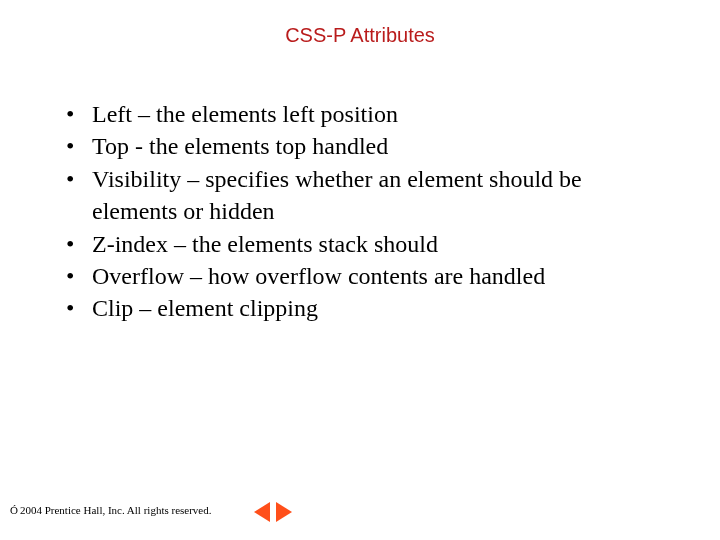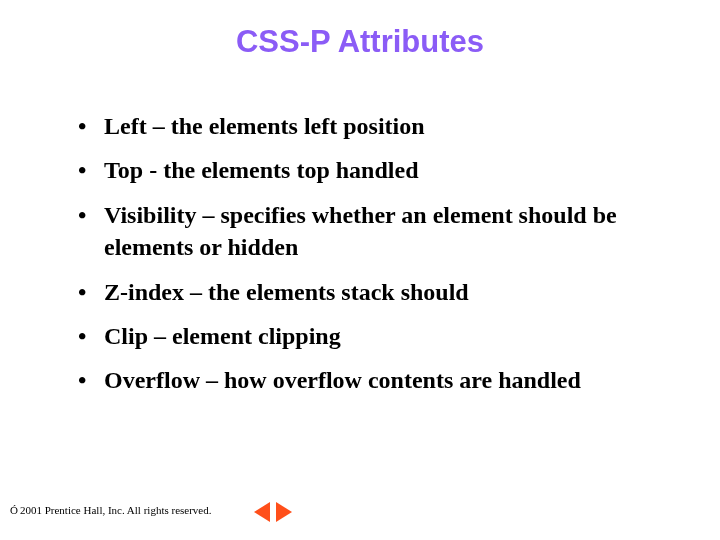--- a/index.html
+++ b/index.html
@@ -19,42 +19,41 @@
     position: relative;
     box-sizing: border-box;
   }
   .title {
     position: absolute;
     top: 24px;
     left: 0;
     width: 100%;
     text-align: center;
     font-family: Arial, Helvetica, sans-serif;
-    font-weight: bold;
-    font-size: 31px;
-    color: #8b5cf6;
+    font-weight: normal;
+    font-size: 20px;
+    color: #b91c1c;
   }
   .body {
     position: absolute;
     top: 98px;
     left: 60px;
     right: 60px;
   }
   ul.bullets {
     list-style: none;
     margin: 0;
     padding: 0;
   }
   ul.bullets > li {
     position: relative;
     padding-left: 32px;
     font-size: 24px;
     line-height: 1.35;
-    margin: 12px;
-    font-weight: bold;
+    margin: 0;
   }
   ul.bullets > li::before {
     content: "•";
     position: absolute;
     left: 6px;
     top: 0;
     font-size: 24px;
     line-height: 1.35;
     color: #000000;
   }
@@ -97,28 +96,28 @@
 <div class="slide">
 
   <div class="title">CSS-P Attributes</div>
 
   <div class="body">
     <ul class="bullets">
       <li>Left – the elements left position</li>
       <li>Top - the elements top handled</li>
       <li>Visibility – specifies whether an element should be elements or hidden</li>
       <li>Z-index – the elements stack should</li>
+      <li>Overflow – how overflow contents are handled</li>
       <li>Clip – element clipping</li>
-      <li>Overflow – how overflow contents are handled</li>
     </ul>
   </div>
 
   <div class="footer">
     <span>Ó</span>
-    <span> 2001 Prentice Hall, Inc.  All rights reserved.</span>
+    <span> 2004 Prentice Hall, Inc.  All rights reserved.</span>
   </div>
 
   <div class="nav">
     <div class="tri-btn tri-left"></div>
     <div class="tri-btn tri-right"></div>
   </div>
 
 </div>
 
 </body></html>

